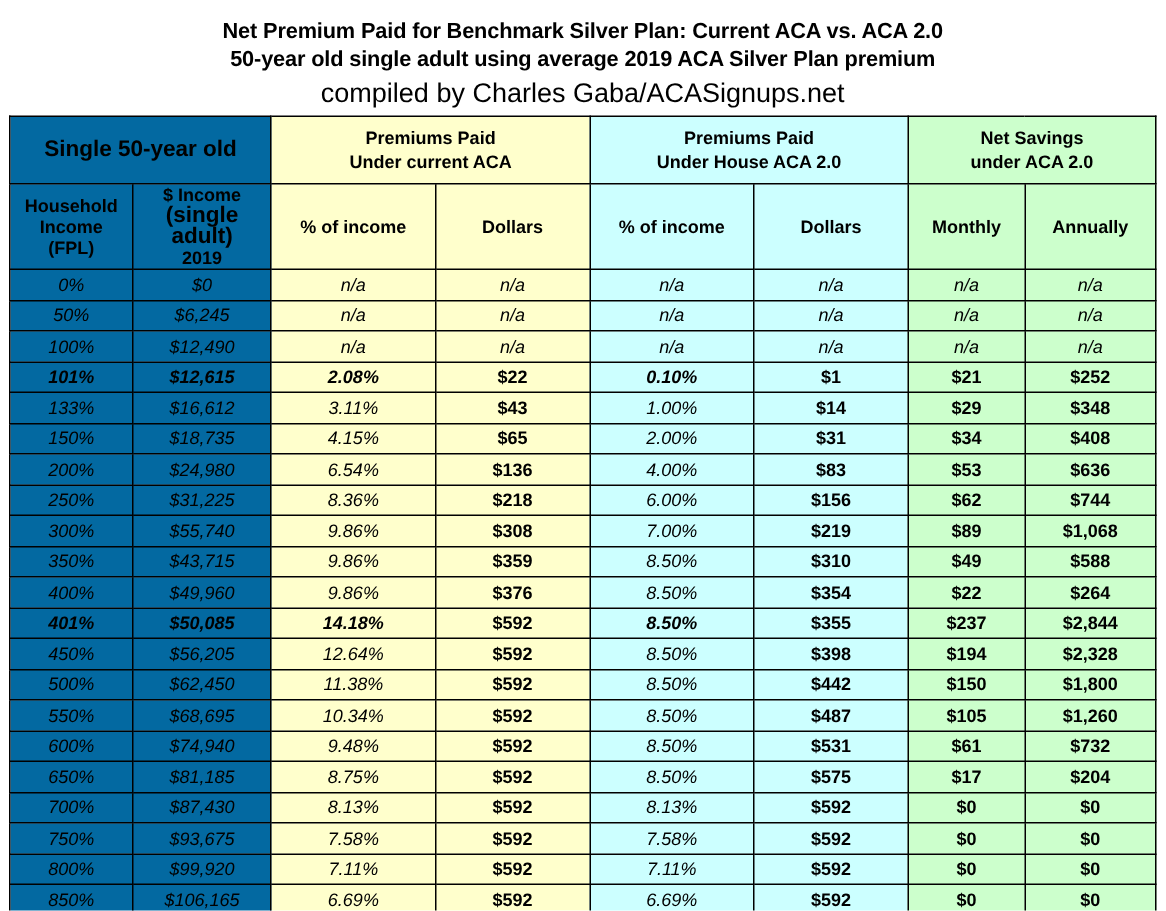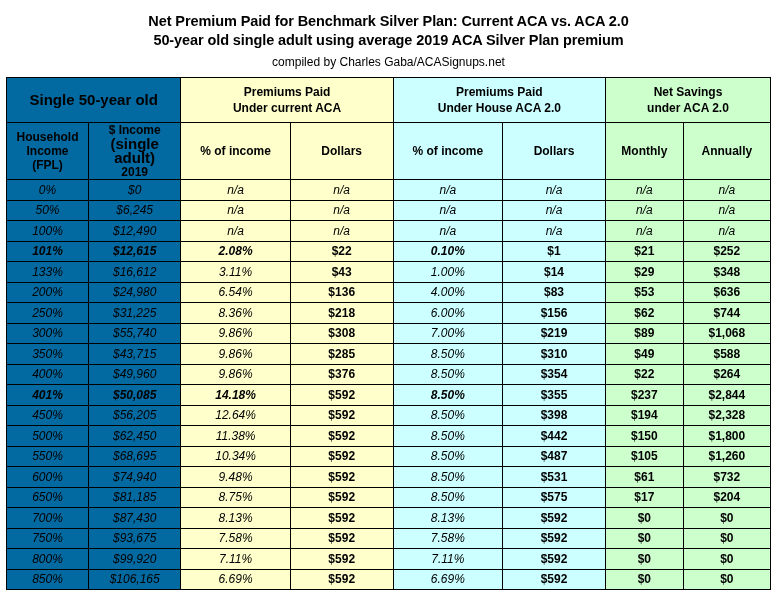--- a/index.html
+++ b/index.html
@@ -25,21 +25,21 @@
     margin-top: 4px;
     margin-bottom: 6px;
   }
   .title-line {
     font-size: 14.5px;
     font-weight: bold;
     line-height: 19px;
     letter-spacing: -0.1px;
   }
   .subtitle-line {
-    font-size: 12px;
+    font-size: 18px;
     line-height: 18px;
     margin-top: 3px;
   }
   table.main {
     border-collapse: collapse;
     width: 765px;
     margin: 0 auto;
     table-layout: fixed;
   }
   table.main td, table.main th {
@@ -210,20 +210,30 @@
           <td class="white italic row-cell">133%</td>
           <td class="white italic row-cell">$16,612</td>
           <td class="yellow italic row-cell">3.11%</td>
           <td class="yellow row-cell bold">$43</td>
           <td class="cyan italic row-cell">1.00%</td>
           <td class="cyan row-cell bold">$14</td>
           <td class="green row-cell bold">$29</td>
           <td class="green row-cell bold">$348</td>
         </tr>
         <tr>
+          <td class="white italic row-cell">150%</td>
+          <td class="white italic row-cell">$18,735</td>
+          <td class="yellow italic row-cell">4.15%</td>
+          <td class="yellow row-cell bold">$65</td>
+          <td class="cyan italic row-cell">2.00%</td>
+          <td class="cyan row-cell bold">$31</td>
+          <td class="green row-cell bold">$34</td>
+          <td class="green row-cell bold">$408</td>
+        </tr>
+        <tr>
           <td class="white italic row-cell">200%</td>
           <td class="white italic row-cell">$24,980</td>
           <td class="yellow italic row-cell">6.54%</td>
           <td class="yellow row-cell bold">$136</td>
           <td class="cyan italic row-cell">4.00%</td>
           <td class="cyan row-cell bold">$83</td>
           <td class="green row-cell bold">$53</td>
           <td class="green row-cell bold">$636</td>
         </tr>
         <tr>
@@ -243,21 +253,21 @@
           <td class="yellow row-cell bold">$308</td>
           <td class="cyan italic row-cell">7.00%</td>
           <td class="cyan row-cell bold">$219</td>
           <td class="green row-cell bold">$89</td>
           <td class="green row-cell bold">$1,068</td>
         </tr>
         <tr>
           <td class="white italic row-cell">350%</td>
           <td class="white italic row-cell">$43,715</td>
           <td class="yellow italic row-cell">9.86%</td>
-          <td class="yellow row-cell bold">$285</td>
+          <td class="yellow row-cell bold">$359</td>
           <td class="cyan italic row-cell">8.50%</td>
           <td class="cyan row-cell bold">$310</td>
           <td class="green row-cell bold">$49</td>
           <td class="green row-cell bold">$588</td>
         </tr>
         <tr>
           <td class="white italic row-cell">400%</td>
           <td class="white italic row-cell">$49,960</td>
           <td class="yellow italic row-cell">9.86%</td>
           <td class="yellow row-cell bold">$376</td>

